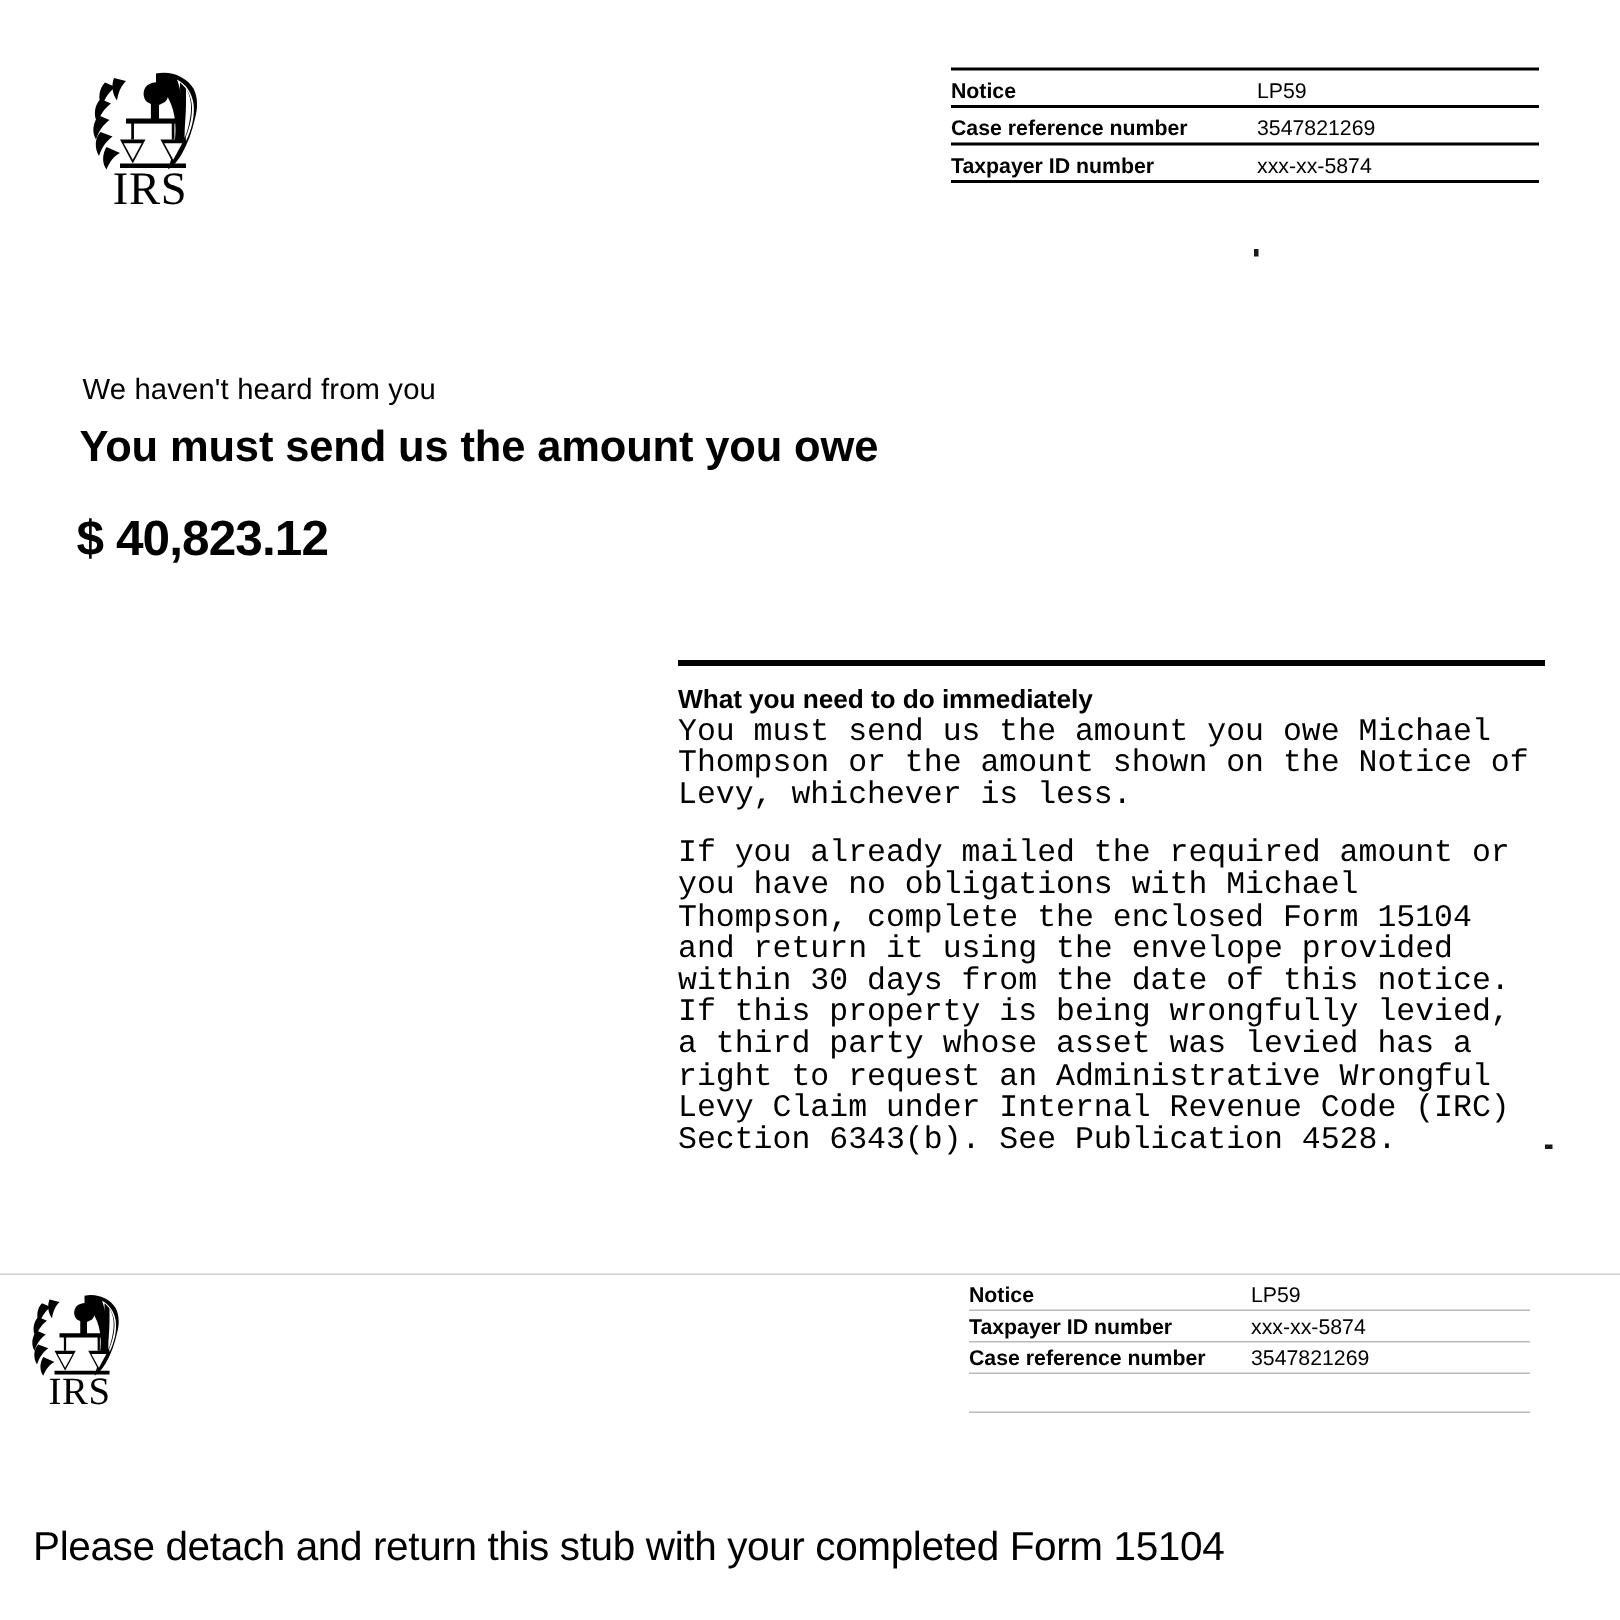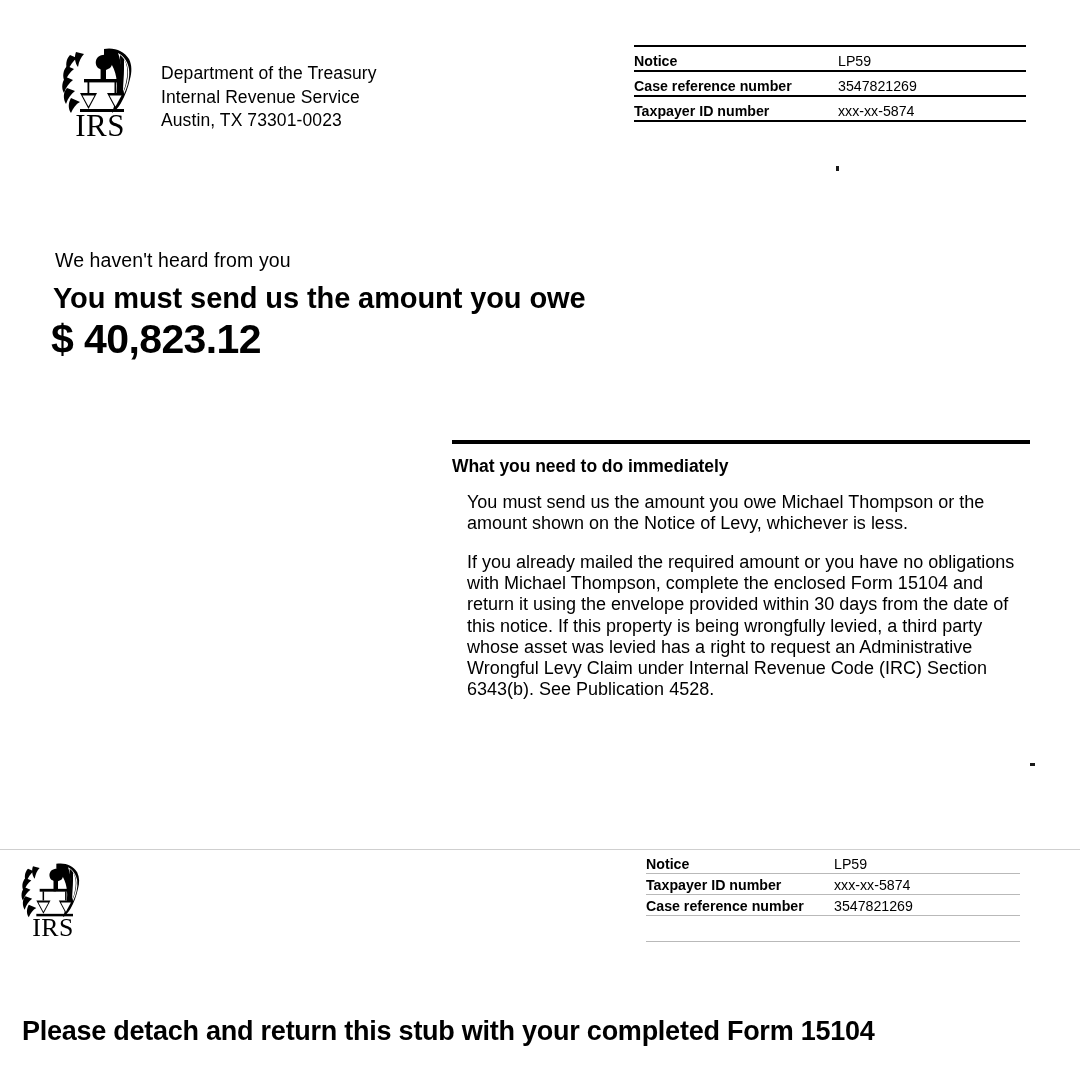--- a/index.html
+++ b/index.html
@@ -71,22 +71,22 @@
     left: 53px;
     top: 282px;
     font-size: 29px;
     font-weight: bold;
     letter-spacing: -0.1px;
     white-space: nowrap;
   }
   #amount {
     position: absolute;
     left: 51px;
-    top: 316px;
-    font-size: 41px;
+    top: 340px;
+    font-size: 33px;
     font-weight: bold;
     letter-spacing: -0.6px;
     white-space: nowrap;
   }
 
   
   #left-col {
     position: absolute;
     left: 54px;
     top: 456px;
@@ -110,23 +110,24 @@
     margin: 0 0 8px 0;
   }
   #todo-heading {
     font-size: 17.5px;
     font-weight: bold;
     letter-spacing: -0.05px;
     margin: 12px 0 1px 0;
     white-space: nowrap;
   }
   .rc-para {
-    font-size: 18px;
+    font-size: 21px;
     line-height: 21.2px;
-    margin: 15px;
+    margin: 0;
+    font-family: Liberation Mono, monospace;
   }
   .rc-para + .rc-para { margin-top: 18px; }
 
   
   .speck {
     position: absolute;
     background: #1a1a1a;
   }
   #speck-a { left: 836px; top: 166px; width: 3px; height: 5px; }
   #speck-b { left: 1030px; top: 763px; width: 5px; height: 3px; }
@@ -158,21 +159,21 @@
   #stub-table td.lbl { font-weight: bold; width: 188px; white-space: nowrap; }
   #stub-table td.val { font-weight: normal; white-space: nowrap; }
   #stub-table tr.spacer { height: 26px; }
   #stub-table tr.spacer td { border-bottom: 1.4px solid #b9b9b9; }
 
   #detach-line {
     position: absolute;
     left: 22px;
     top: 1016px;
     font-size: 27px;
-    font-weight: bold;
+    font-weight: normal;
     letter-spacing: -0.25px;
     white-space: nowrap;
   }
 </style>
 </head>
 <body>
 
 <div class="page">
 
   <div class="irs-logo" id="logo-top">
@@ -210,25 +211,20 @@
         <path d="M24.5 54.5 L36.5 54.5 L30.5 65.5 Z" fill="#ffffff"></path>
         <path d="M49 52 L66 52 L57.5 68 Z"></path>
         <path d="M51.5 54.5 L63.5 54.5 L57.5 65.5 Z" fill="#ffffff"></path>
 
         <rect x="22" y="68" width="44" height="3"></rect>
       </g>
       <text x="42" y="95" font-family="'Liberation Serif', serif" font-size="31" font-weight="normal" text-anchor="middle" fill="#000000" letter-spacing="0.5">IRS</text>
     </svg>
   </div>
 
-  <div id="treasury-block">
-    <div>Department of the Treasury</div>
-    <div>Internal Revenue Service</div>
-    <div>Austin, TX 73301-0023</div>
-  </div>
 
   <table id="notice-table">
     <tbody>
       <tr>
         <td class="lbl">Notice</td>
         <td class="val">LP59</td>
       </tr>
       <tr>
         <td class="lbl">Case reference number</td>
         <td class="val">3547821269</td>

